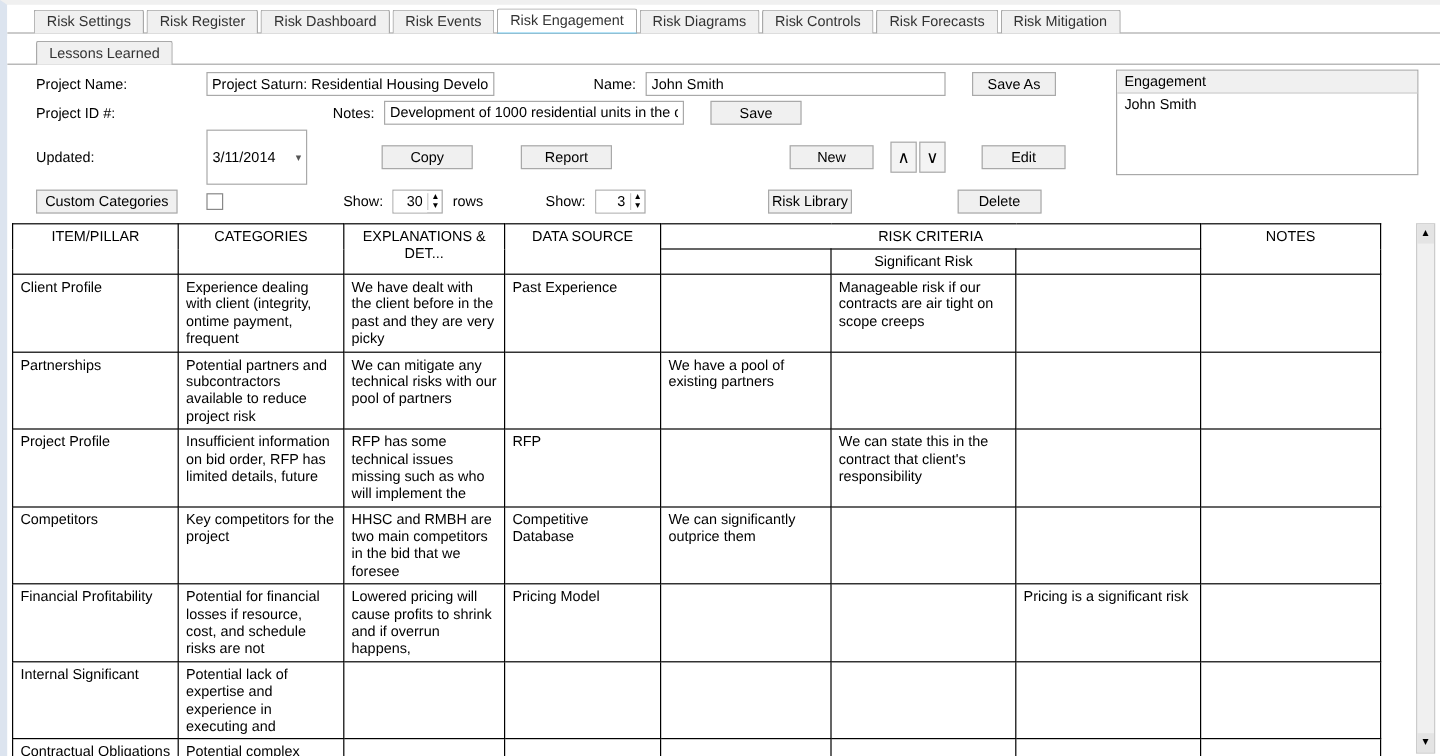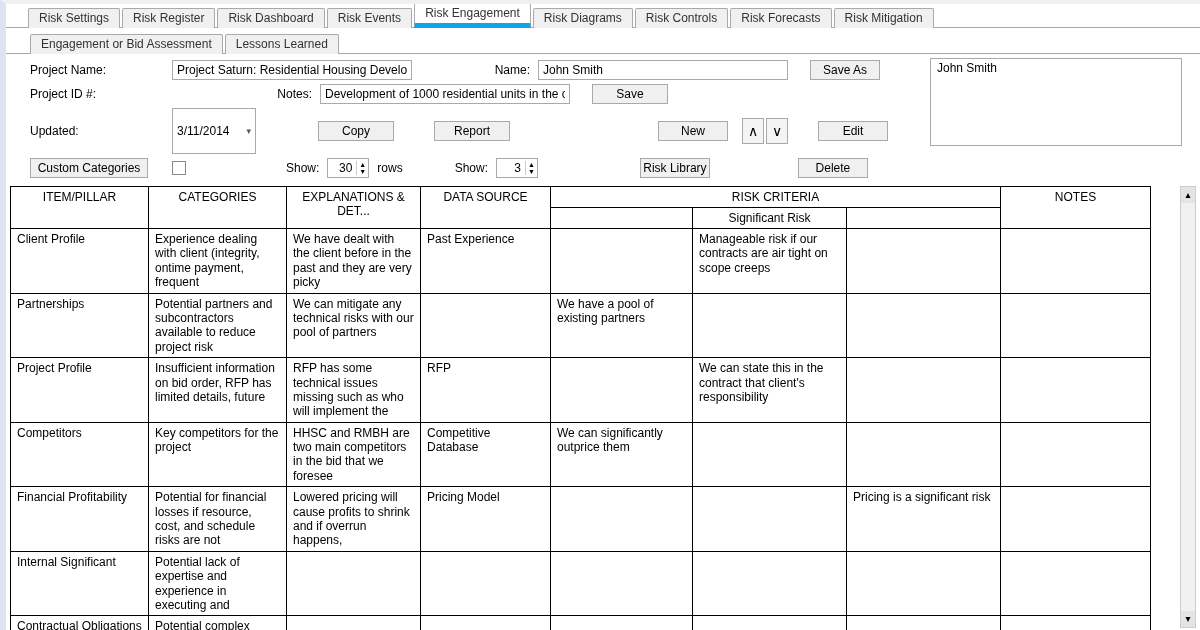--- a/index.html
+++ b/index.html
@@ -32,21 +32,21 @@
     border-radius: 2px 2px 0 0;
     background: #f0f0f0;
     cursor: pointer;
     font-size: 12px;
     position: relative;
     top: 1px;
     color: #333;
   }
   .tab.active {
     background: #fff;
-    border-bottom: 5px solid #0ea5e9;
+    border-bottom: 1px solid #0ea5e9;
     font-weight: normal;
   }
   .form-area {
     padding: 6px 6px 4px 24px;
     position: relative;
   }
   .form-row {
     display: flex;
     align-items: center;
     gap: 8px;
@@ -173,21 +173,20 @@
     <div class="tab">Risk Dashboard</div>
     <div class="tab">Risk Events</div>
     <div class="tab active">Risk Engagement</div>
     <div class="tab">Risk Diagrams</div>
     <div class="tab">Risk Controls</div>
     <div class="tab">Risk Forecasts</div>
     <div class="tab">Risk Mitigation</div>
   </div>
 
 <div class="tab-strip sub" id="sub-tabs">
-    <div class="tab">Engagement or Bid Assessment</div>
     <div class="tab">Lessons Learned</div>
   </div>
 
 <div class="form-area">
 
   <div class="form-row">
     <span class="fld-label" style="width:134px">Project Name:</span>
     <input type="text" style="width: 240px;" value="Project Saturn: Residential Housing Developm">
     <span style="width:62px"></span>
     <span class="fld-label" style="width:40px;text-align:right">Name:</span>
@@ -242,20 +241,21 @@
       <input type="text" value="3" style="">
       <span class="arrows">▲<br>▼</span>
     </span>
     <span style="width:86px"></span>
     <button class="btn" style="width:70px">Risk Library</button>
     <span style="width:72px"></span>
     <button class="btn" style="width:70px">Delete</button>
   </div>
 
   <div class="sidebox">
+    <div class="hdr">Engagement</div>
     <div>John Smith</div>
   </div>
 </div>
 
 <div class="grid-wrap">
   <table class="grid">
     <colgroup>
       <col style="width:138px">
         <col style="width:138px">
         <col style="width:134px">

